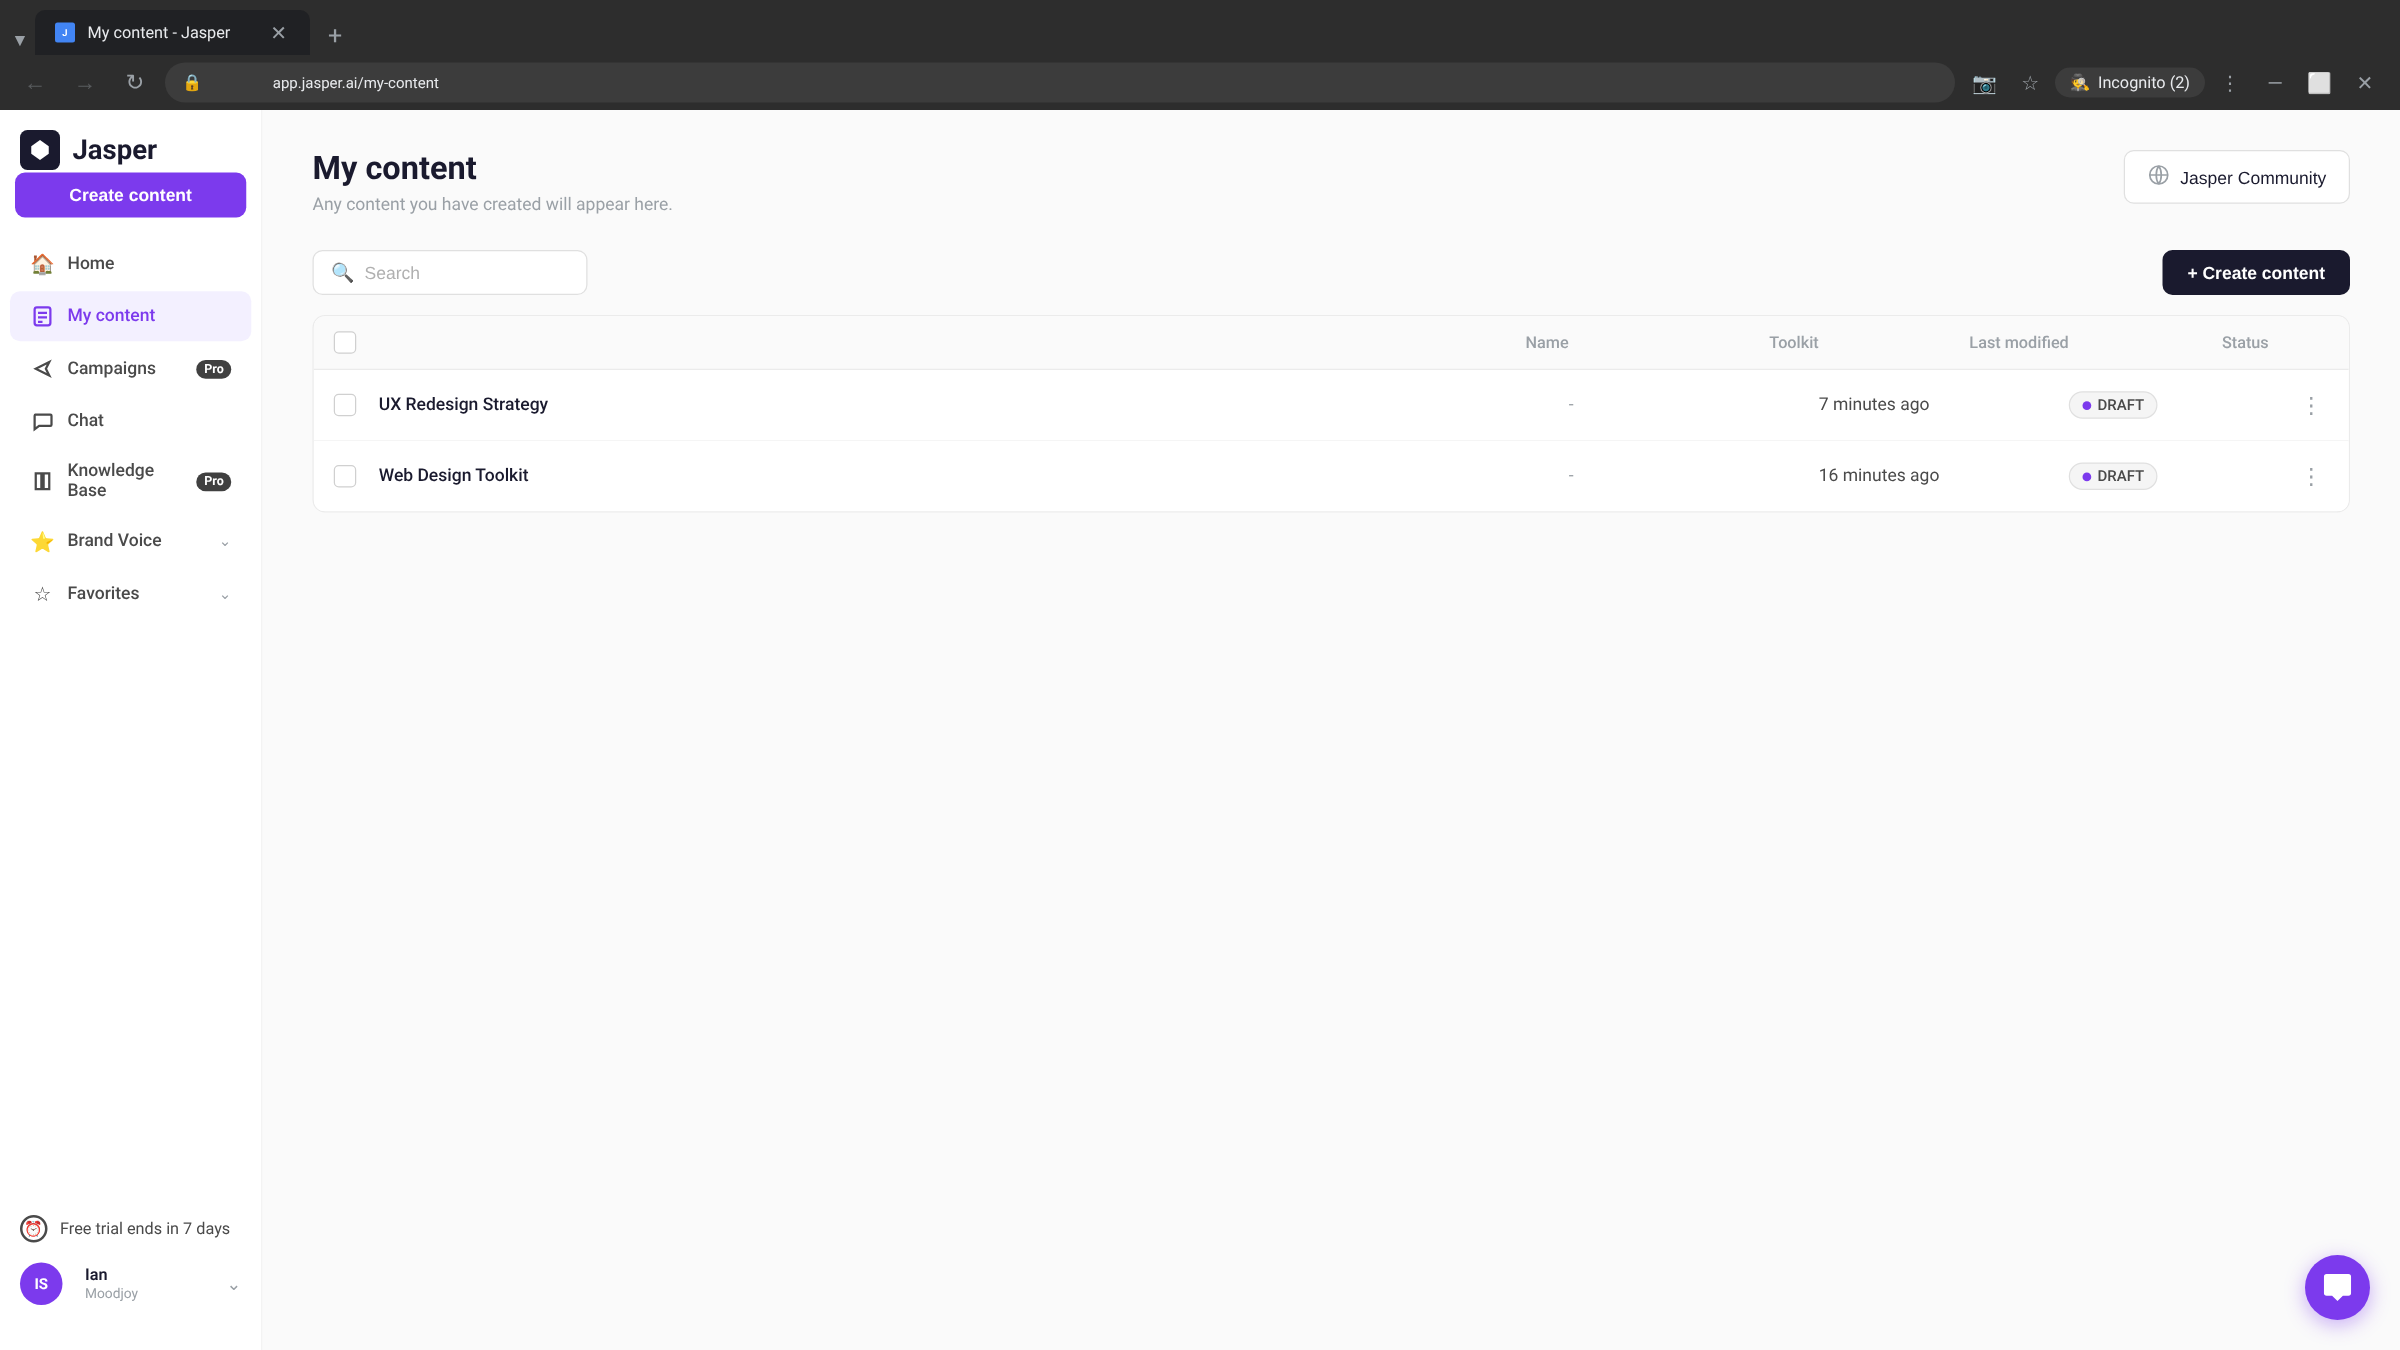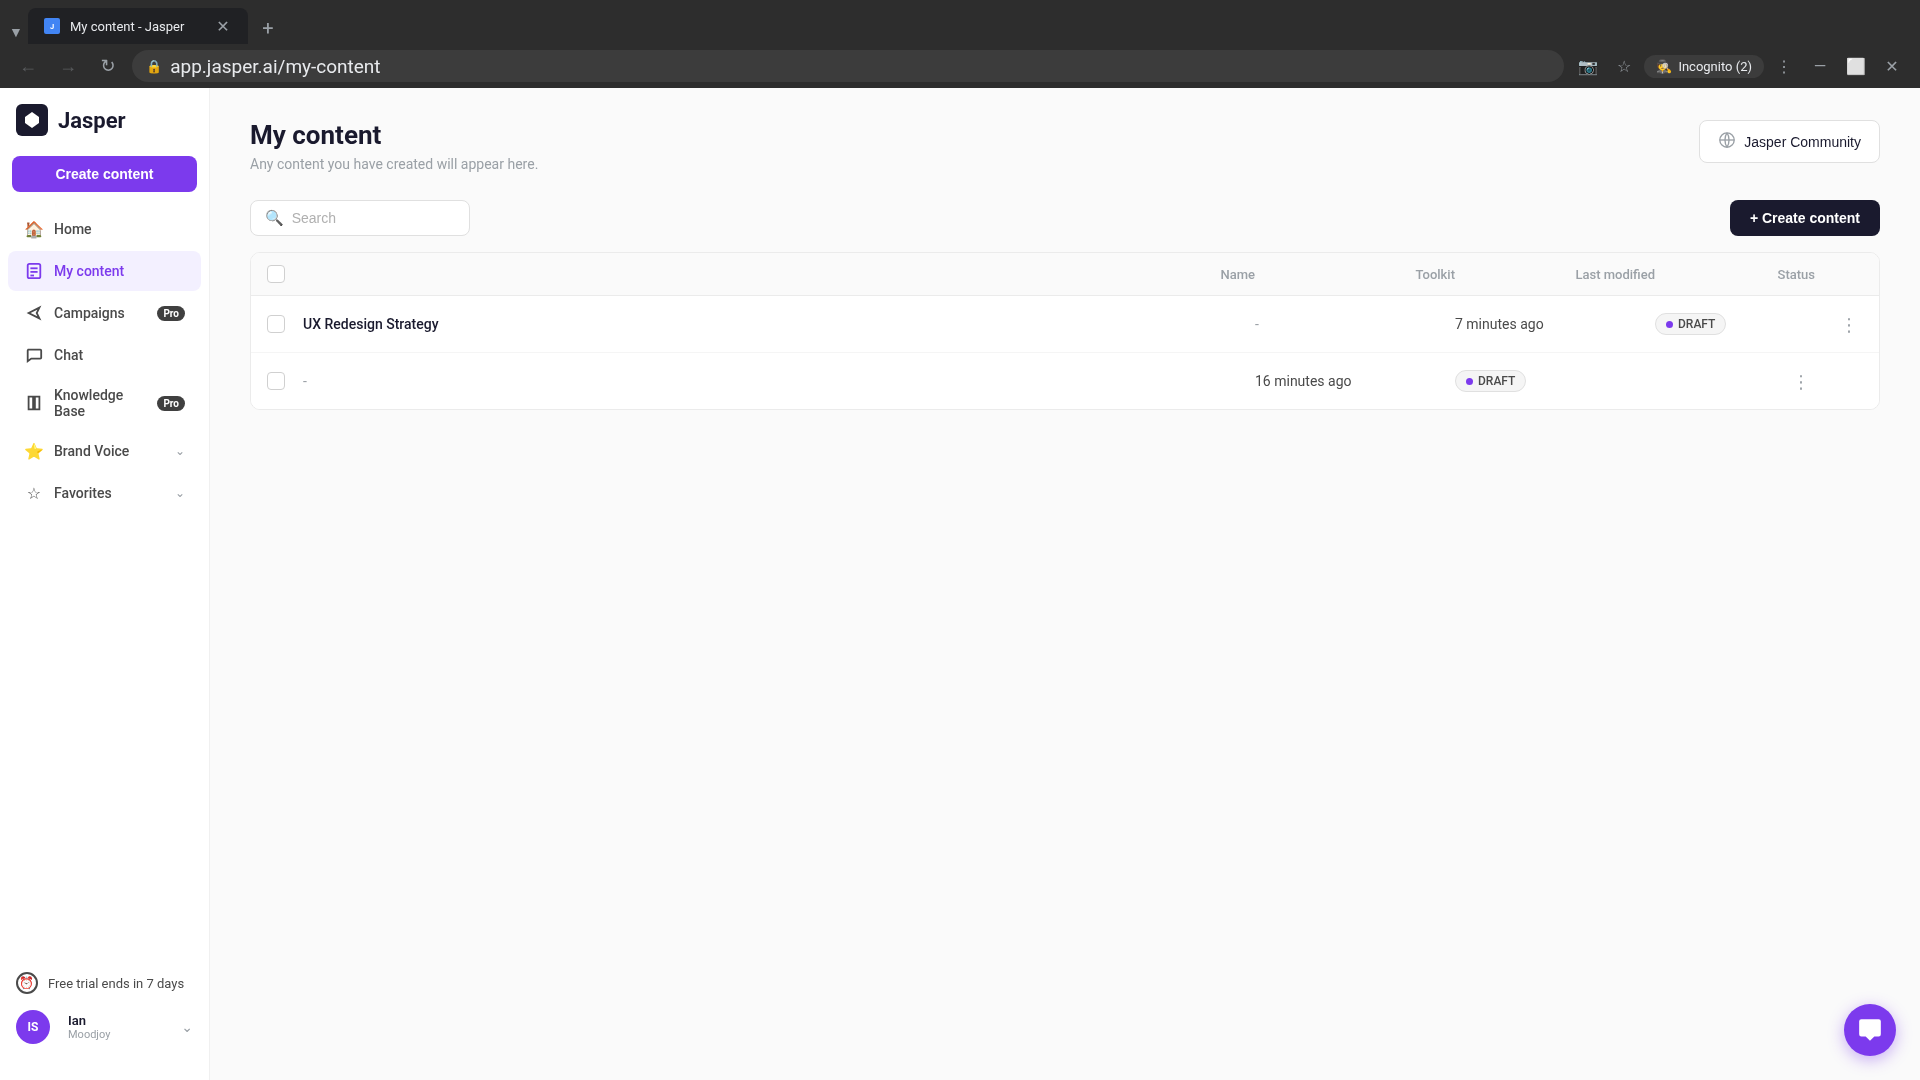--- a/index.html
+++ b/index.html
@@ -14,31 +14,31 @@
     .tab-title { color: #e8eaed; font-size: 13px; flex: 1; white-space: nowrap; overflow: hidden; text-overflow: ellipsis; }
     .tab-close { color: #9aa0a6; font-size: 16px; cursor: pointer; width: 18px; height: 18px; display: flex; align-items: center; justify-content: center; border-radius: 50%; }
     .new-tab-btn { width: 32px; height: 32px; display: flex; align-items: center; justify-content: center; color: #9aa0a6; font-size: 20px; cursor: pointer; margin-left: 4px; border-radius: 50%; }
     .tab-dropdown { width: 24px; height: 24px; display: flex; align-items: center; justify-content: center; color: #9aa0a6; font-size: 14px; cursor: pointer; margin-left: 4px; }
 
     .browser-toolbar { display: flex; align-items: center; padding: 4px 12px; height: 44px; gap: 8px; }
     .nav-btn { width: 32px; height: 32px; display: flex; align-items: center; justify-content: center; color: #9aa0a6; font-size: 18px; cursor: pointer; border-radius: 50%; border: none; background: none; }
     .nav-btn.disabled { opacity: 0.4; cursor: default; }
     .address-bar { flex: 1; background: #3c3c3c; border-radius: 22px; height: 32px; display: flex; align-items: center; padding: 0 14px; gap: 8px; }
     .address-bar .lock-icon { color: #9aa0a6; font-size: 13px; }
-    .address-text { color: #e8eaed; font-size: 19px; flex: 1; }
+    .address-text { color: #e8eaed; font-size: 12px; flex: 1; margin-left: 48px; }
     .toolbar-actions { display: flex; align-items: center; gap: 4px; }
     .toolbar-btn { width: 32px; height: 32px; display: flex; align-items: center; justify-content: center; color: #9aa0a6; font-size: 16px; cursor: pointer; border-radius: 50%; }
     .incognito-badge { display: flex; align-items: center; gap: 6px; background: #3c3c3c; border-radius: 16px; padding: 4px 12px; color: #e8eaed; font-size: 13px; cursor: pointer; }
 
     
     .app-layout { display: flex; flex: 1; overflow: hidden; }
 
     
     .sidebar { width: 210px; background: #fff; border-right: 1px solid #f0f0f0; display: flex; flex-direction: column; flex-shrink: 0; padding: 16px 0; }
-    .logo { display: flex; align-items: center; gap: 10px; padding: 0 16px 20px 16px; }
+    .logo { display: flex; align-items: center; gap: 10px; padding: 0 16px 2px 16px; }
     .logo-icon { width: 32px; height: 32px; background: #1a1a2e; border-radius: 6px; display: flex; align-items: center; justify-content: center; }
     .logo-icon svg { width: 20px; height: 20px; }
     .logo-text { font-size: 22px; font-weight: 700; color: #1a1a2e; }
     .create-btn { margin: 0 12px 16px 12px; background: #7c3aed; color: #fff; border: none; border-radius: 8px; padding: 10px 0; font-size: 14px; font-weight: 600; cursor: pointer; width: calc(100% - 24px); }
 
     .nav-item { display: flex; align-items: center; gap: 10px; padding: 10px 16px; cursor: pointer; border-radius: 8px; margin: 1px 8px; color: #4a4a4a; font-size: 14px; font-weight: 500; }
     .nav-item.active { background: #f3f0ff; color: #7c3aed; }
     .nav-item .nav-icon { width: 20px; height: 20px; display: flex; align-items: center; justify-content: center; font-size: 16px; }
     .nav-item .nav-label { flex: 1; }
     .pro-badge { background: #404040; color: #fff; font-size: 10px; font-weight: 700; padding: 2px 6px; border-radius: 10px; }
@@ -270,20 +270,21 @@
         </div>
         <div class="row-actions">
           <div class="more-btn">⋮</div>
         </div>
       </div>
 
       <div class="table-row">
         <div>
             <div class="checkbox"></div>
           </div>
+        <div class="row-name">Web Design Toolkit</div>
         <div class="row-campaign">-</div>
         <div class="row-modified">16 minutes ago</div>
         <div>
           <span class="draft-badge">
             <span class="draft-dot"></span>
             <span>DRAFT</span>
           </span>
         </div>
         <div class="row-actions">
           <div class="more-btn">⋮</div>

